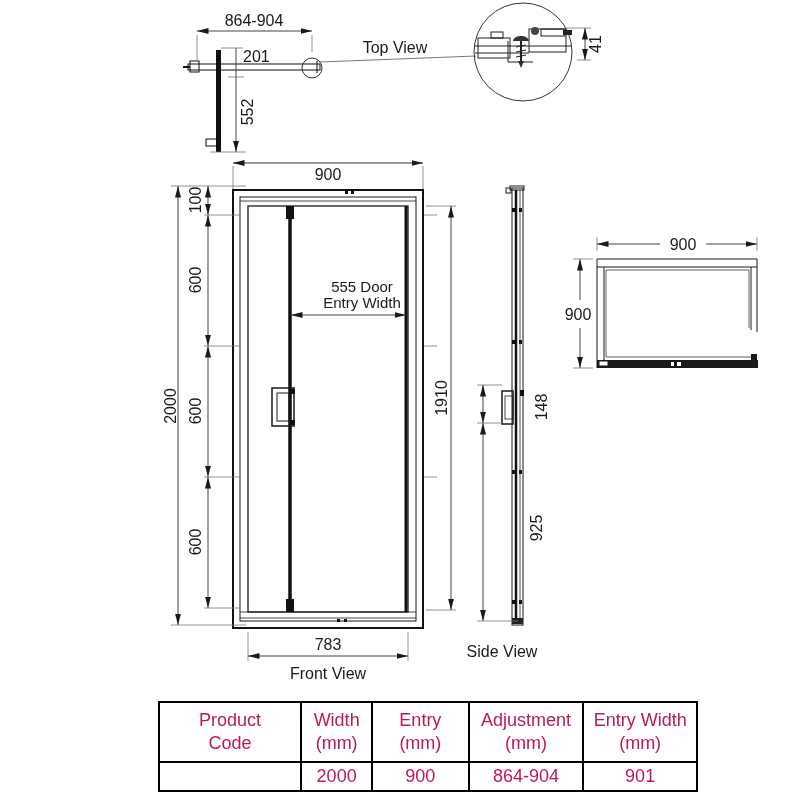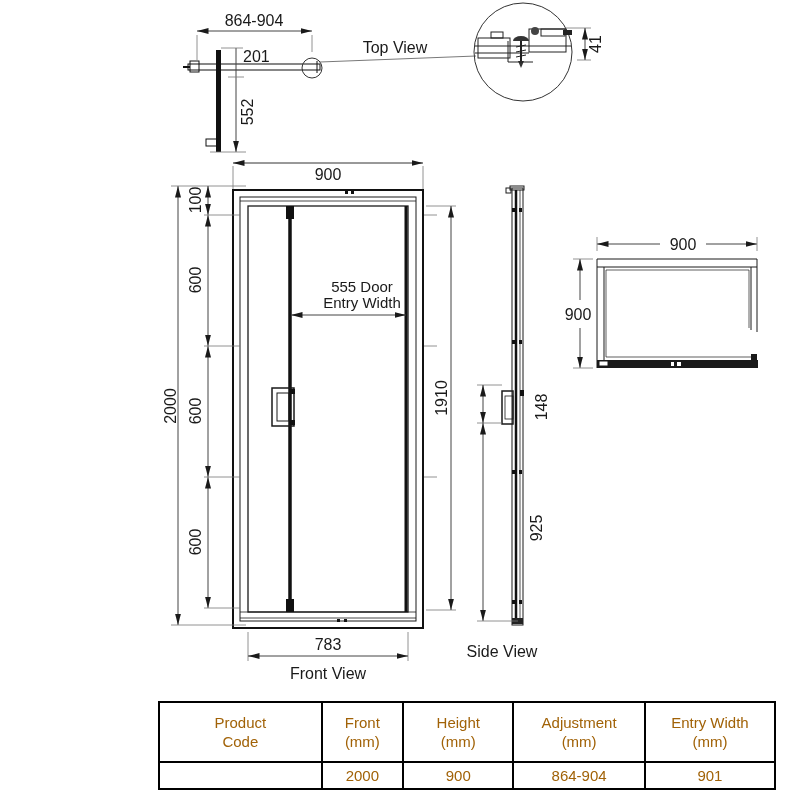--- a/index.html
+++ b/index.html
@@ -6,23 +6,23 @@
   body{
     width:800px;height:800px;background:#ffffff;position:relative;
     font-family:"Liberation Sans", sans-serif;color:#1a1a1a;overflow:hidden;
   }
   #drawing{position:absolute;left:0;top:0;}
   svg text{fill:#1a1a1a;font-family:"Liberation Sans",sans-serif;}
   .dim-t{font-size:16px;}
   .lbl-t{font-size:16px;}
   .note-t{font-size:15px;}
   #spec-table{
-    position:absolute;left:158px;top:701px;width:618px;
+    position:absolute;left:158px;top:701px;width:540px;
     border-collapse:collapse;table-layout:fixed;
-    font-size:15px;color:#a16207;
+    font-size:18px;color:#be185d;
   }
   #spec-table th,#spec-table td{
     border:2px solid #000;text-align:center;vertical-align:middle;
     font-weight:normal;padding:2px 2px;white-space:pre-line;line-height:1.3;
   }
   #spec-table thead tr{height:60px;}
   #spec-table tbody tr{height:27px;}
   .c0{width:140px;} .c1{width:70px;} .c2{width:95px;} .c3{width:113px;} .c4{width:112px;}
 </style>
 </head>
@@ -225,23 +225,23 @@
     <col class="c0">
       <col class="c1">
       <col class="c2">
       <col class="c3">
       <col class="c4">
   </colgroup>
   <thead>
     <tr>
       <th>Product
 Code</th>
-      <th>Front
-(mm)</th>
-      <th>Height
+      <th>Width
+(mm)</th>
+      <th>Entry
 (mm)</th>
       <th>Adjustment
 (mm)</th>
       <th>Entry Width
 (mm)</th>
     </tr>
   </thead>
   <tbody>
     <tr>
       <td></td>

